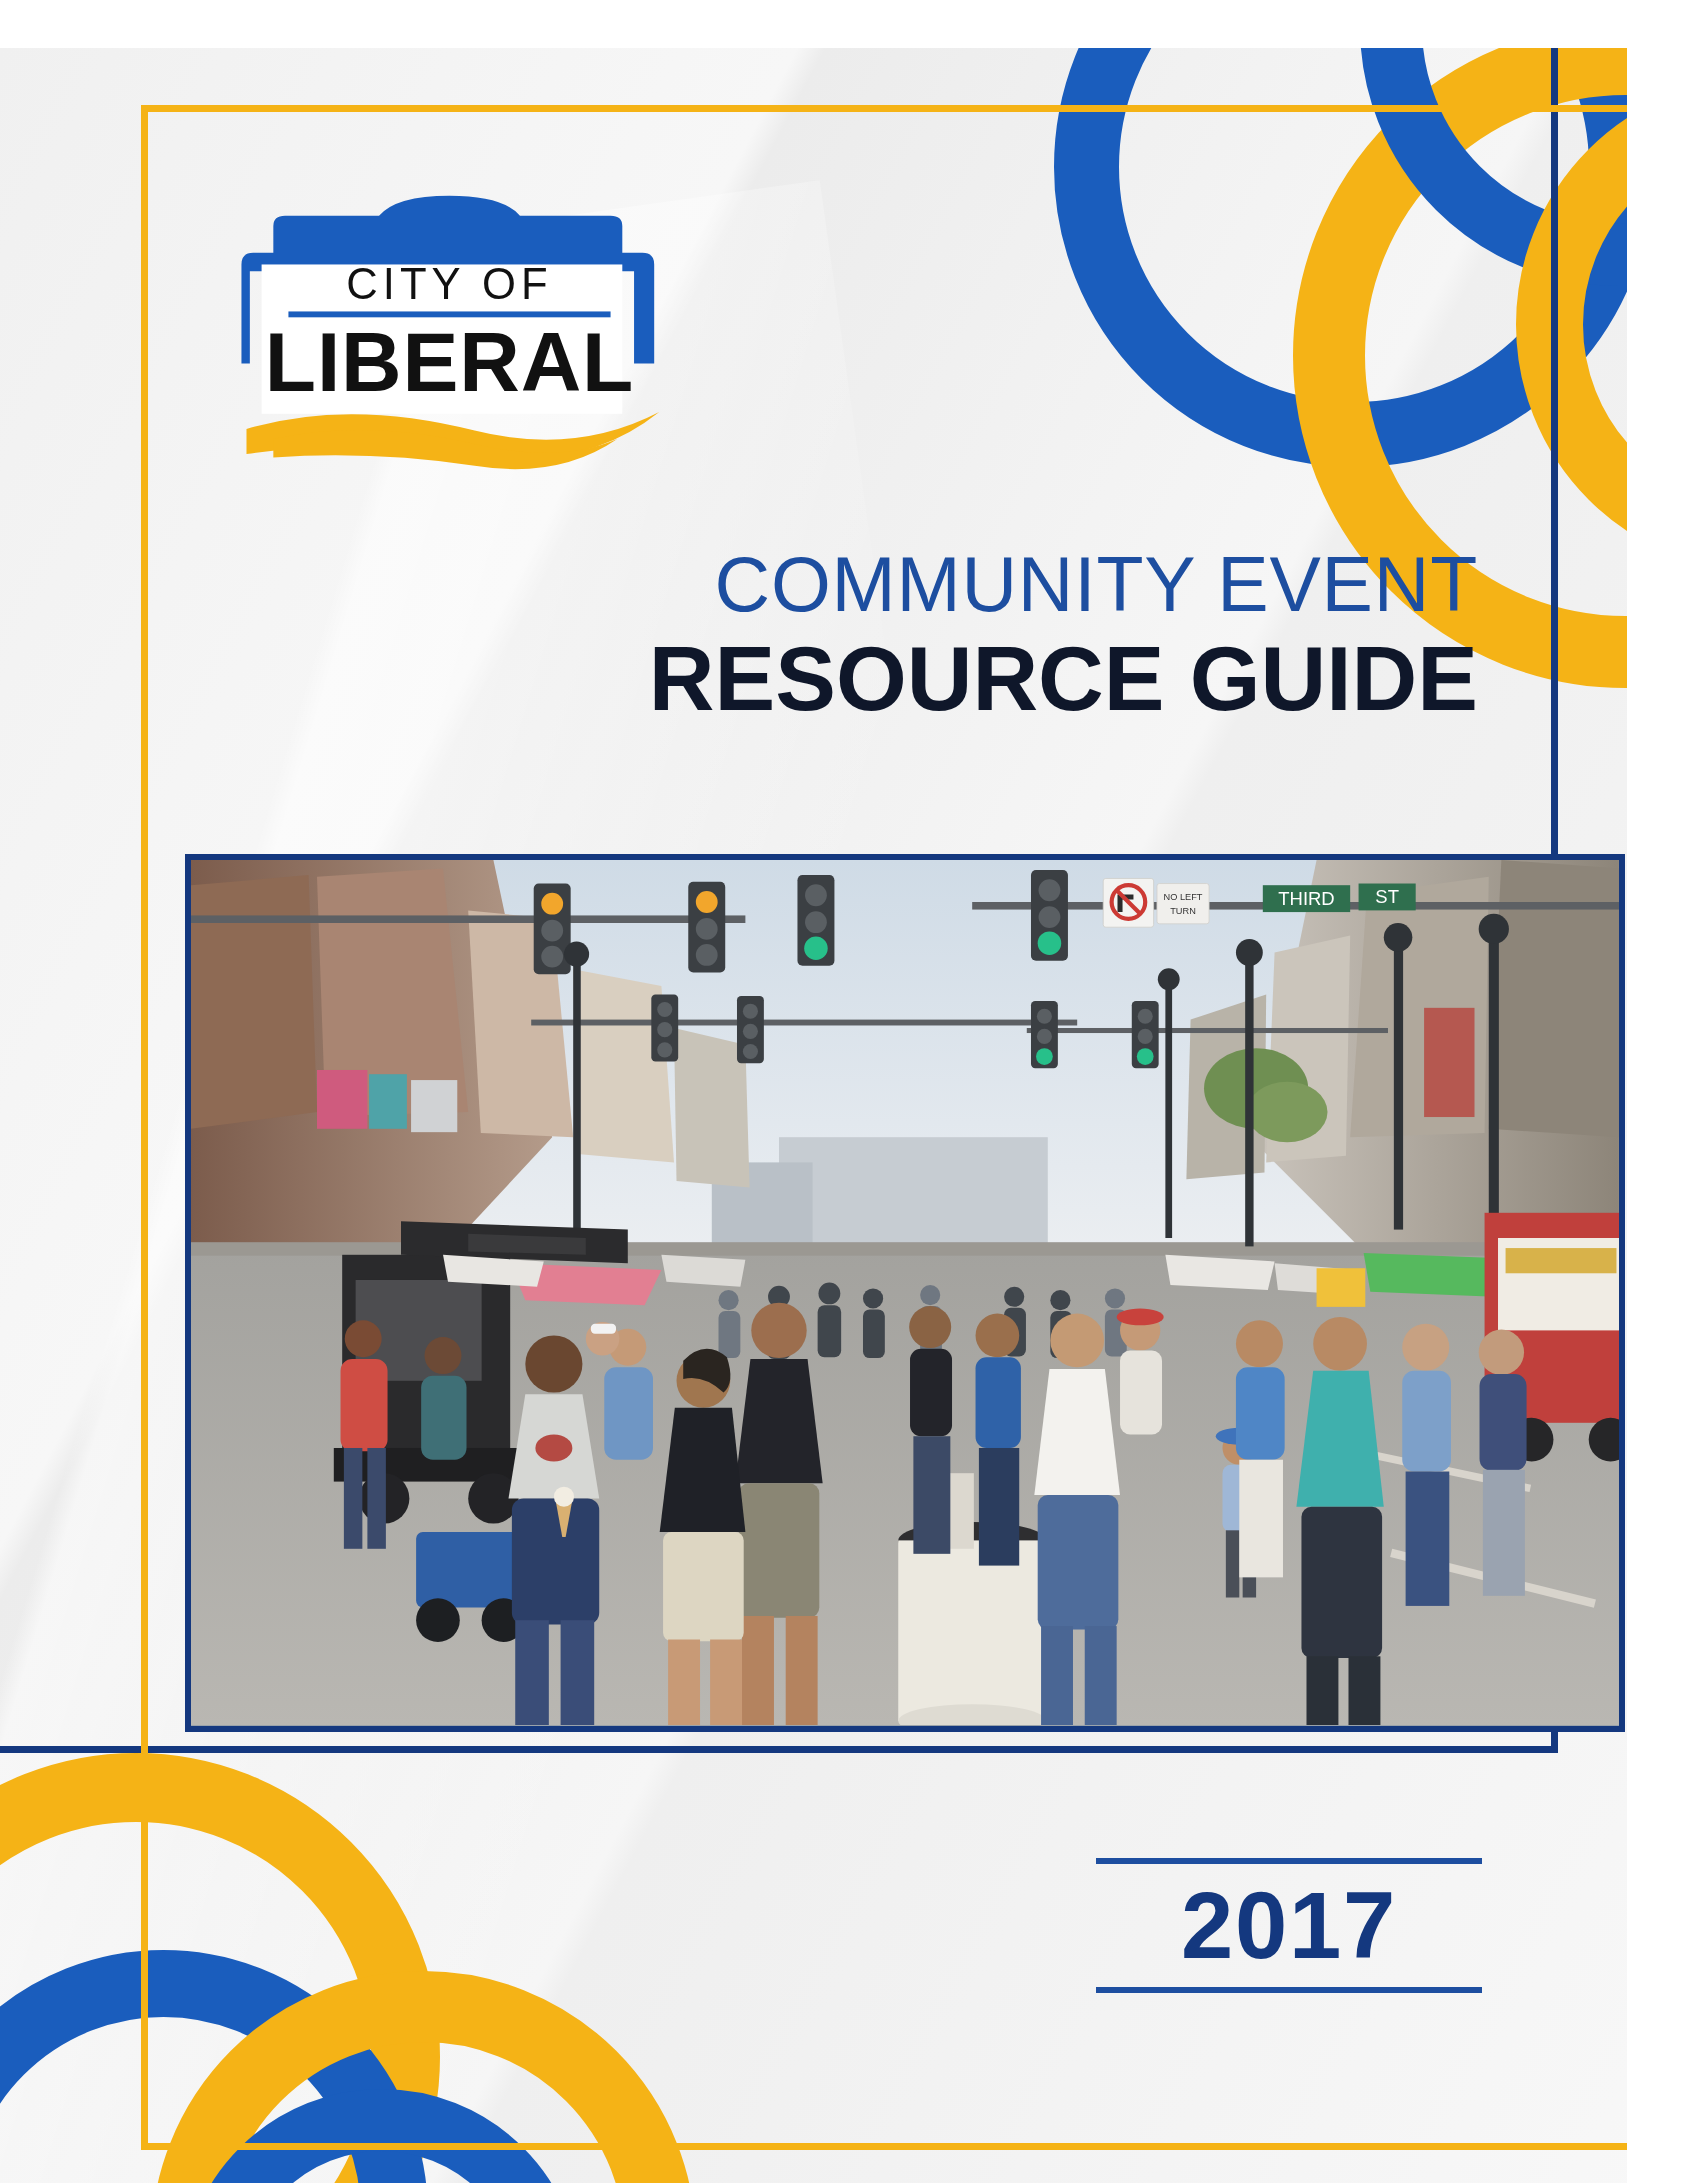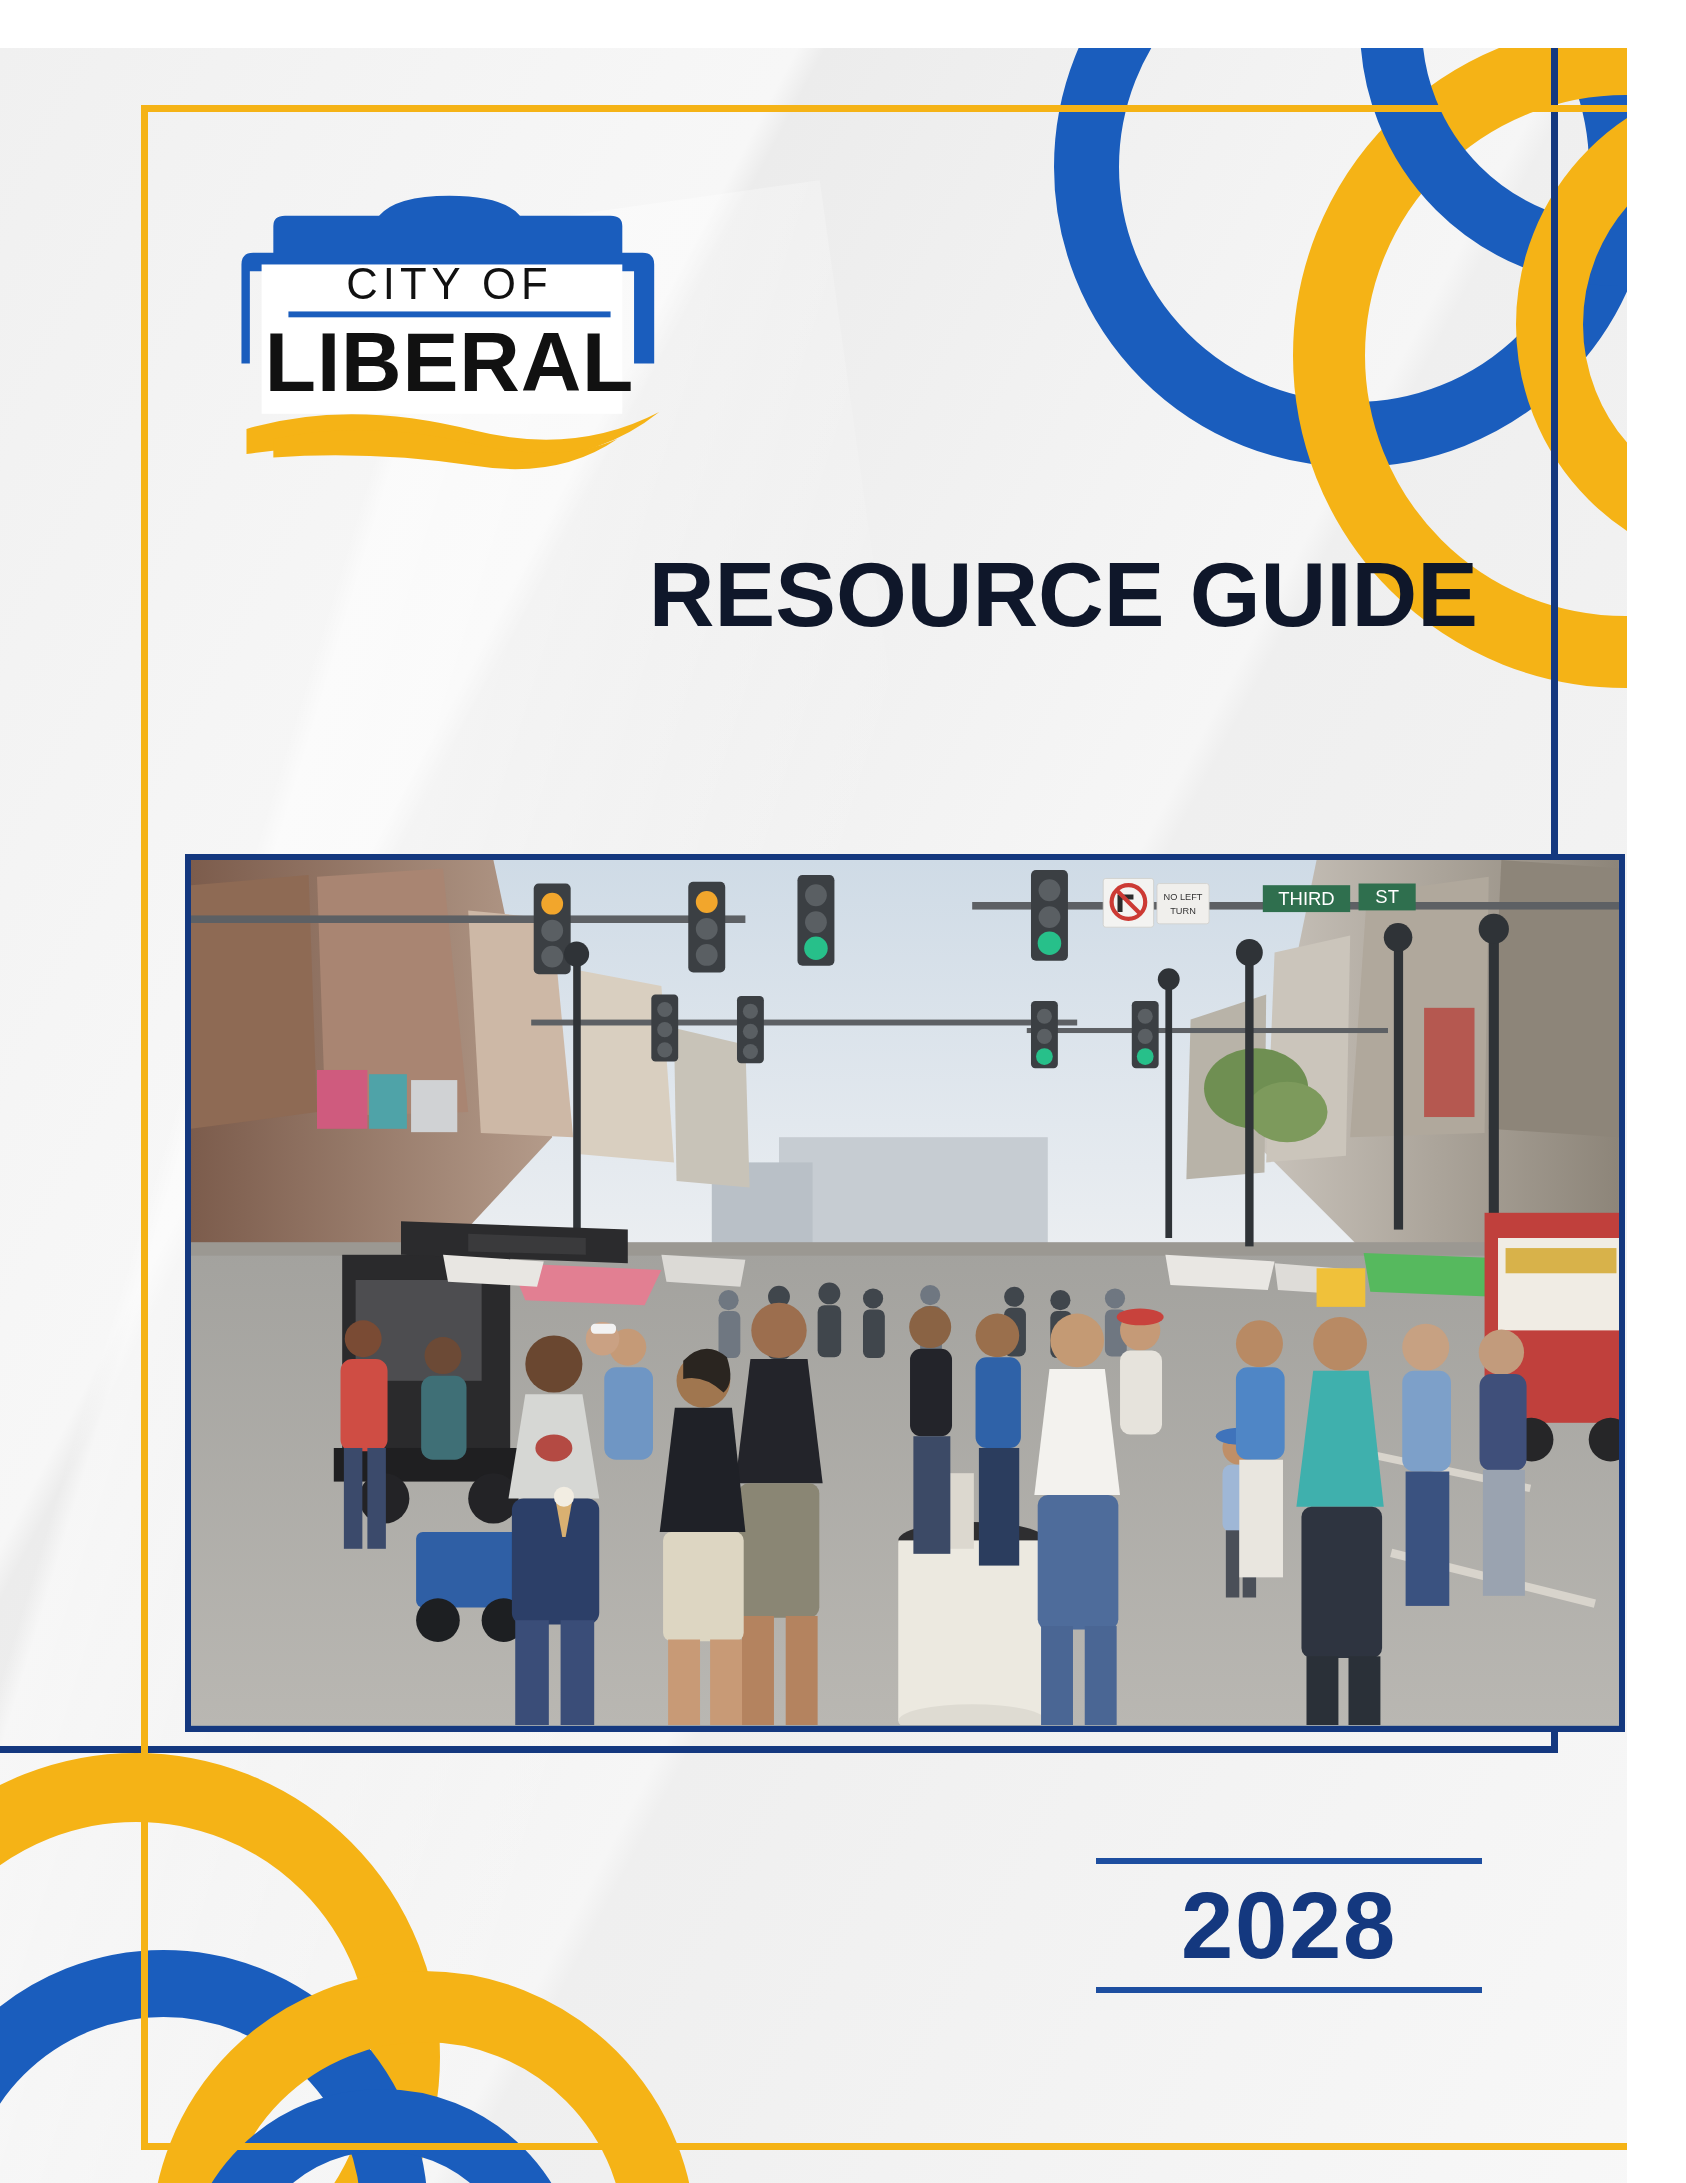--- a/index.html
+++ b/index.html
@@ -203,20 +203,21 @@
       <rect x="78" y="148" width="384" height="7" fill="#1a5dbd"></rect>
 
       <text x="270" y="243" text-anchor="middle" font-family="Liberation Sans, sans-serif" font-size="100" font-weight="bold" letter-spacing="1" fill="#111111">LIBERAL</text>
 
       <path d="M28 288 Q150 252 300 290 Q420 320 520 268 Q430 340 300 318 Q165 298 28 318 Z" fill="#f5b316"></path>
       <path d="M60 300 Q170 276 300 306 Q400 330 470 300 Q400 348 300 332 Q180 314 60 322 Z" fill="#f5b316"></path>
     </svg>
   </div>
 
   <div class="title-block">
+    <div class="title-line1">COMMUNITY EVENT</div>
     <div class="title-line2">RESOURCE GUIDE</div>
   </div>
 
   <div class="photo-frame">
     <svg class="photo-canvas" viewBox="0 0 1700 1030" preserveAspectRatio="none" xmlns="http://www.w3.org/2000/svg">
       <defs>
         <linearGradient id="sky" x1="0" y1="0" x2="0" y2="1">
           <stop offset="0%" stop-color="#cfdbe6"></stop>
           <stop offset="60%" stop-color="#e2e8ee"></stop>
           <stop offset="100%" stop-color="#eef0f2"></stop>
@@ -484,18 +485,18 @@
         <rect x="856" y="582" width="50" height="104" rx="13" fill="#23242a"></rect>
         <rect x="860" y="686" width="44" height="140" fill="#3c4a66"></rect>
       </g>
 
       <rect x="1340" y="486" width="58" height="46" fill="#f0c13a"></rect>
     </svg>
   </div>
 
   <div class="year-block">
     <div class="year-rule"></div>
-    <div class="year-text">2028</div>
+    <div class="year-text">2017</div>
     <div class="year-rule"></div>
   </div>
 
 </div>
 
 
 </body></html>

